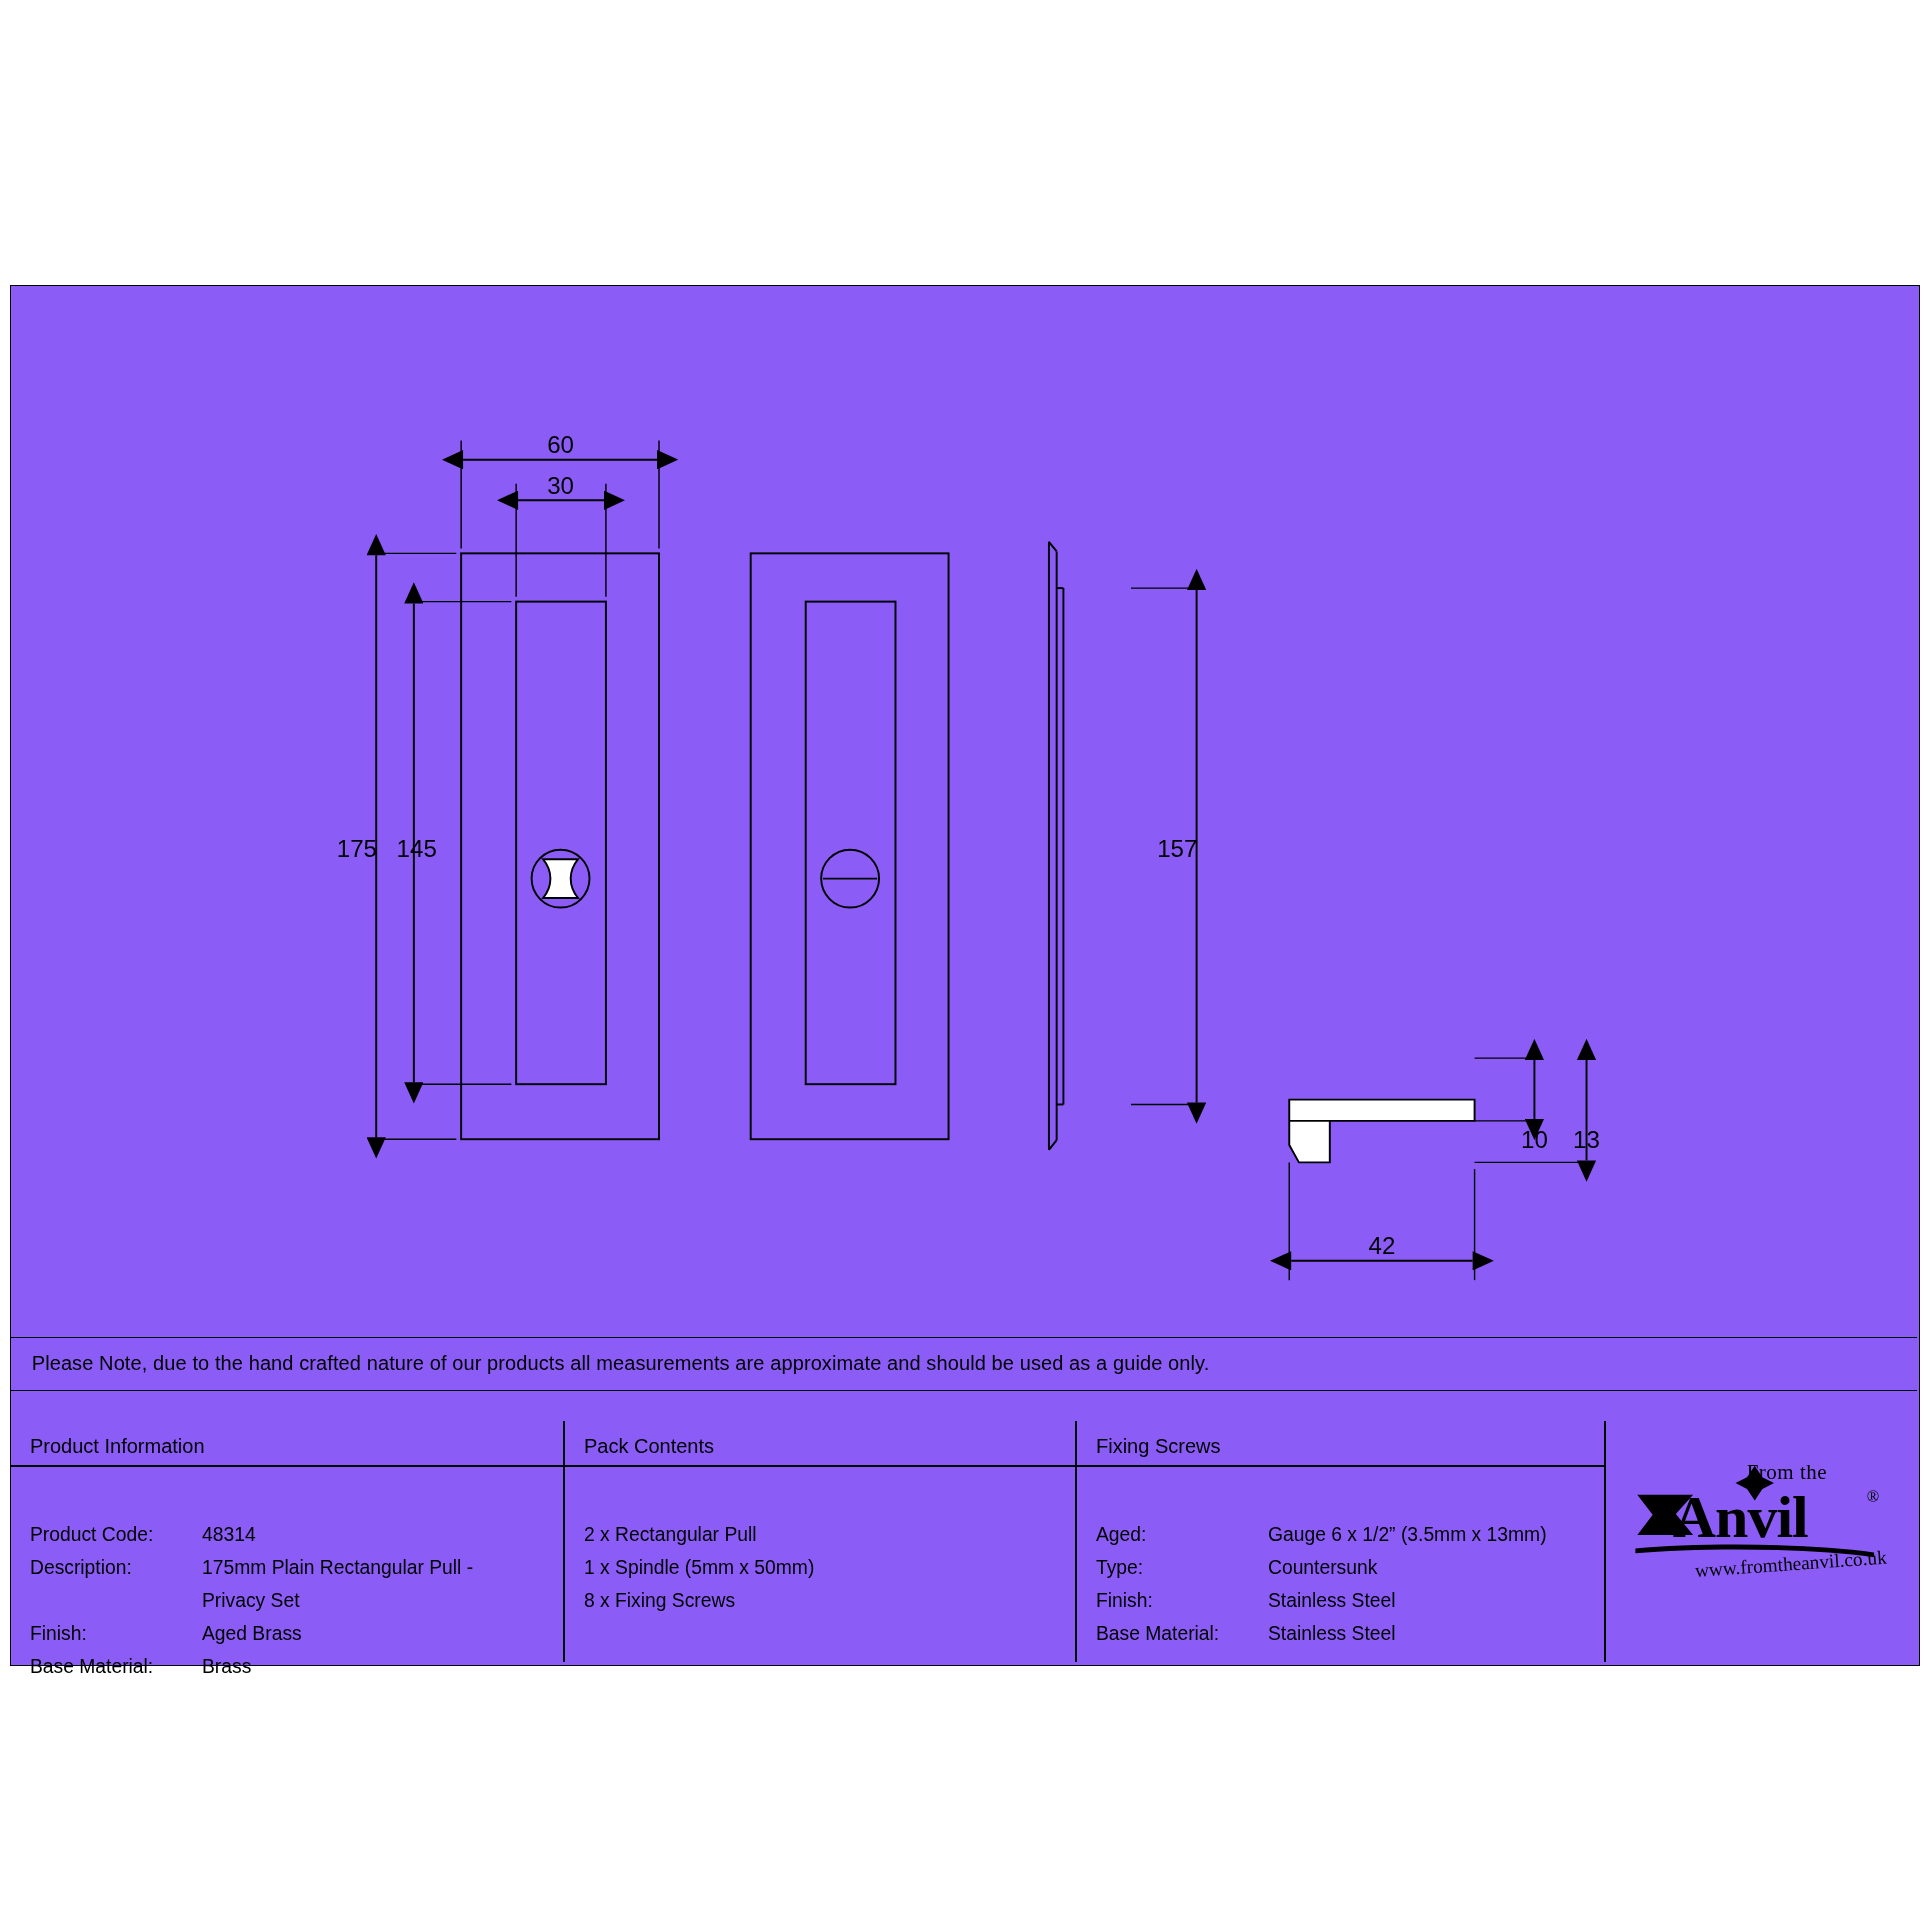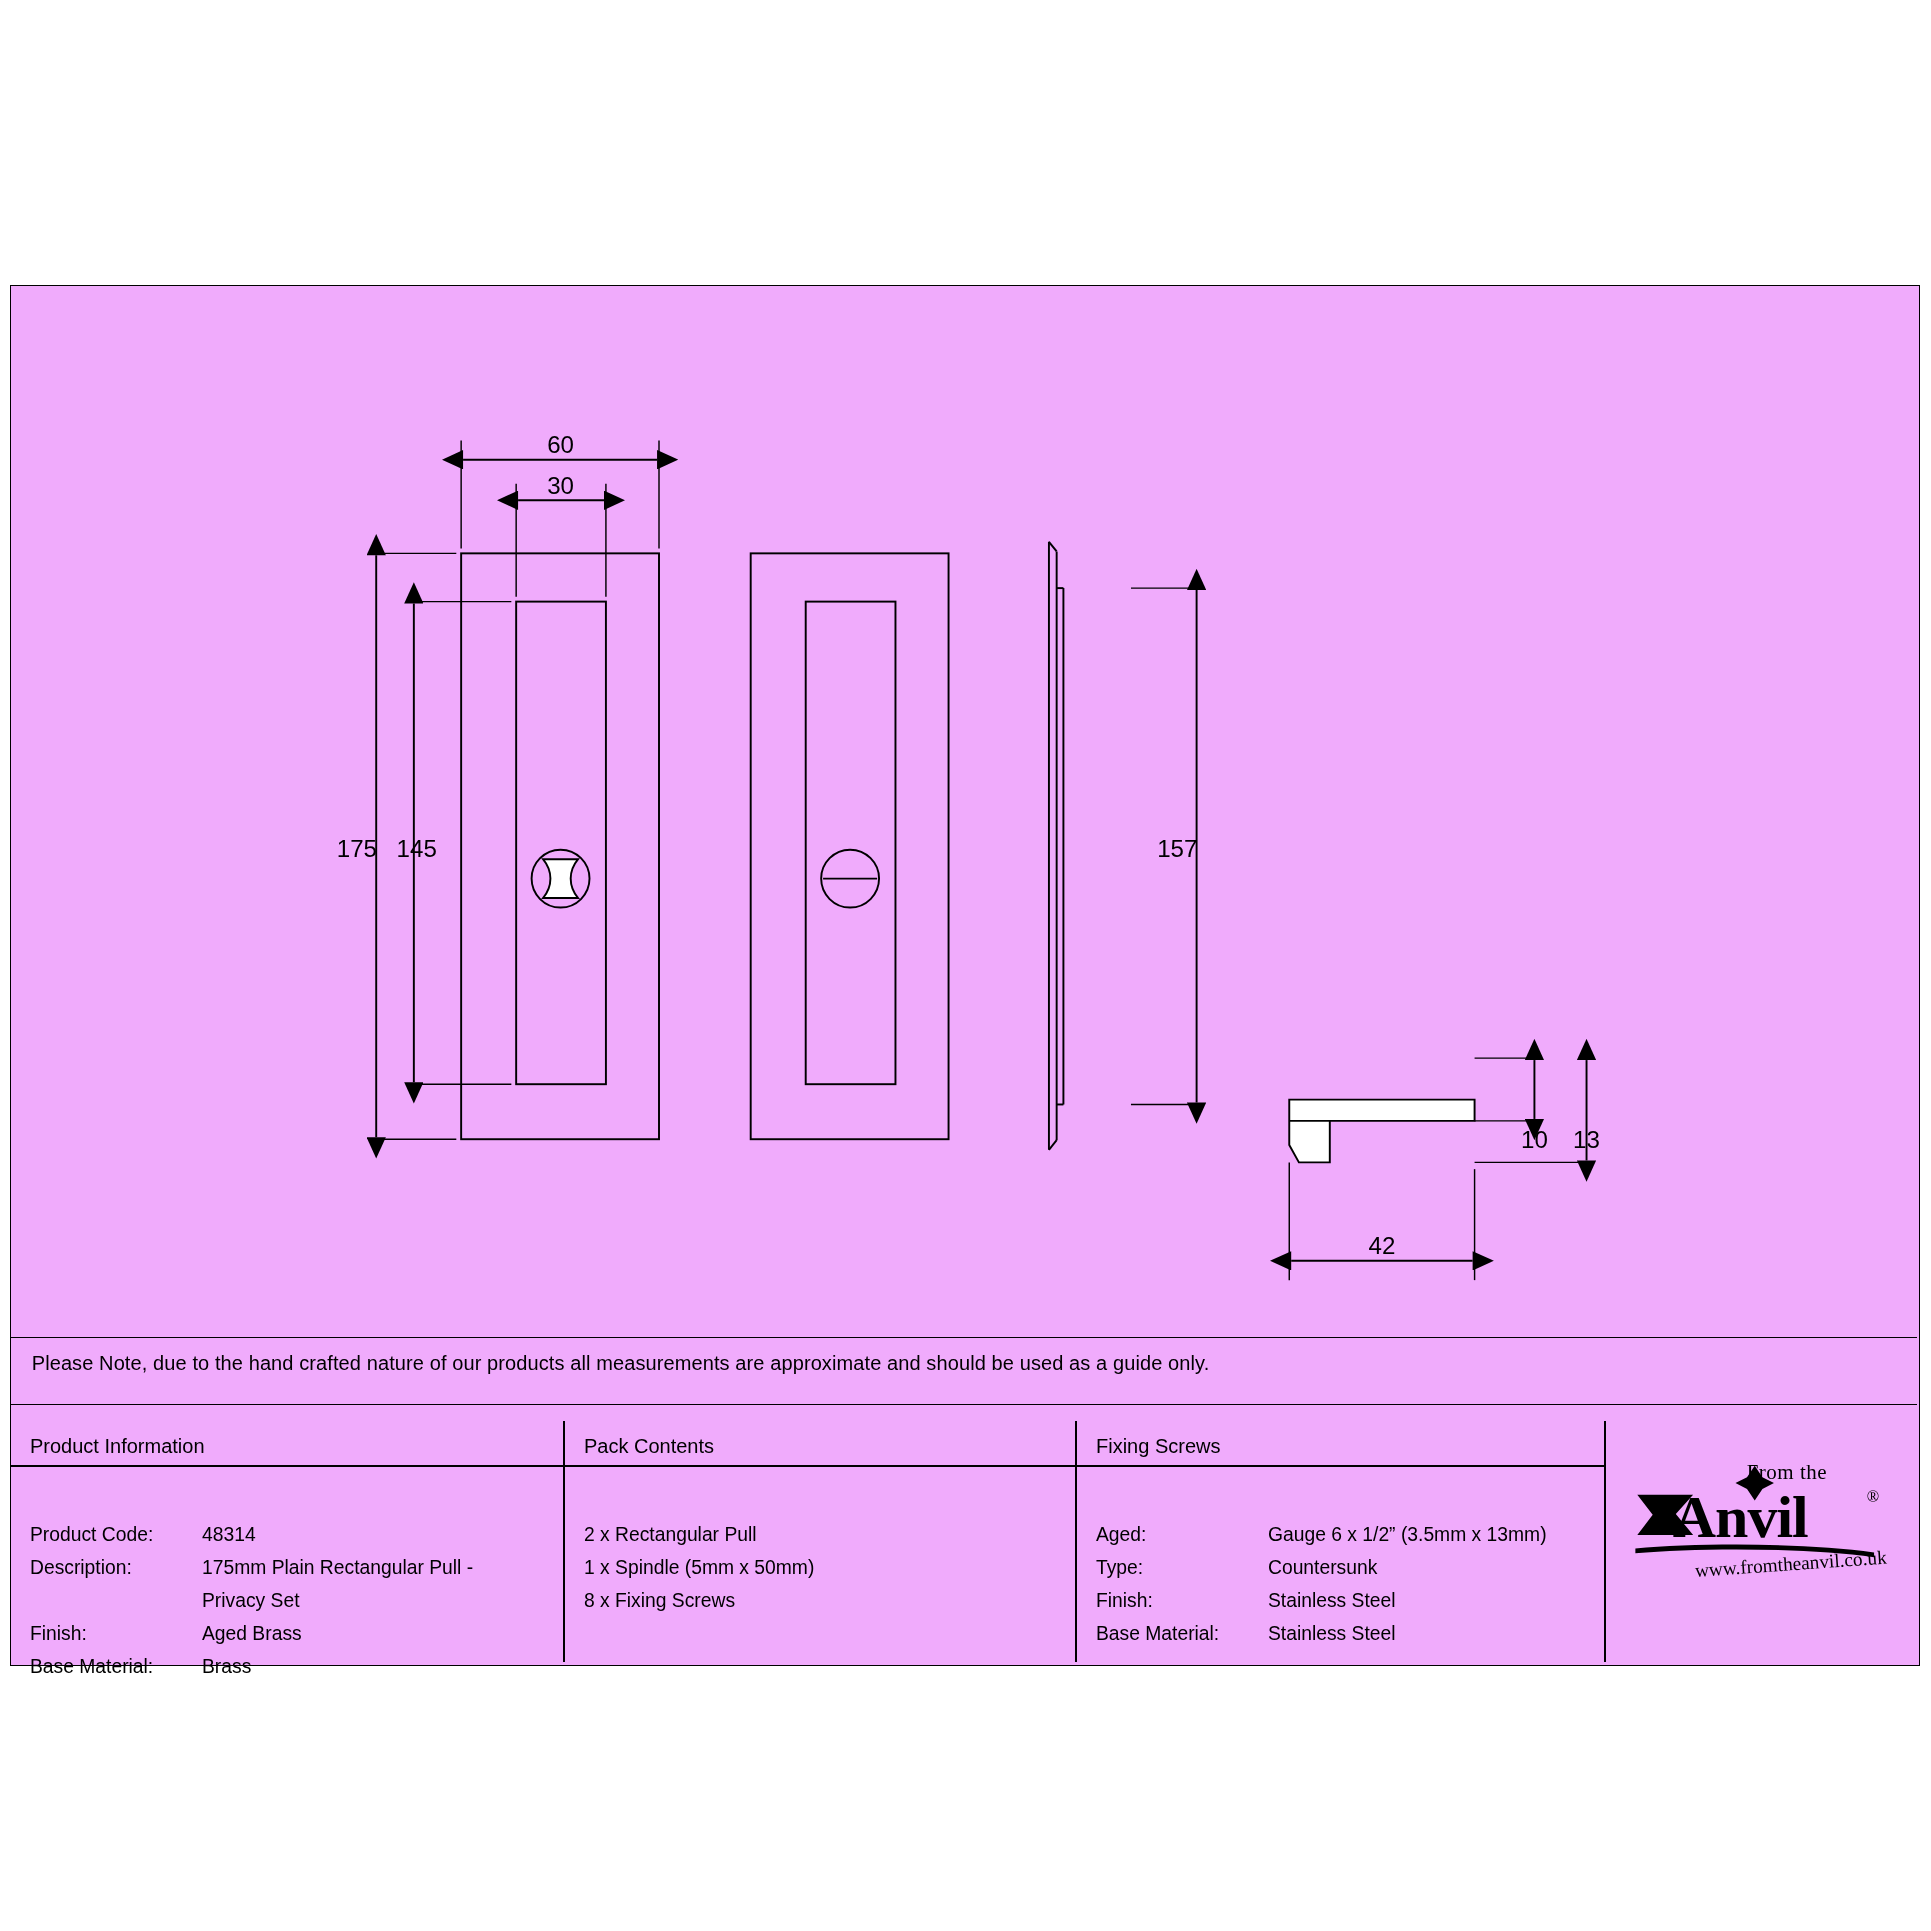--- a/index.html
+++ b/index.html
@@ -15,41 +15,41 @@
     overflow: hidden;
   }
   #sheet {
     position: absolute;
     left: 9.7px;
     top: 285px;
     width: 1910px;
     height: 1381px;
     border: 1.9px solid #000;
     box-sizing: border-box;
-    background: #f0abfc;
+    background: #8b5cf6;
   }
   #drawing-area {
     position: absolute;
     left: 0;
     top: 0;
     width: 1906px;
     height: 1081px;
   }
   svg.dwg {
     position: absolute;
     left: 0;
     top: 0;
   }
   
   #note-bar {
     position: absolute;
     left: 0;
     top: 1051px;
     width: 1906px;
-    height: 68px;
+    height: 54px;
     border-top: 1.9px solid #000;
     border-bottom: 1.9px solid #000;
     box-sizing: border-box;
   }
   #note-text {
     position: absolute;
     left: 21px;
     top: 13.5px;
     font-size: 20px;
     letter-spacing: 0.1px;

